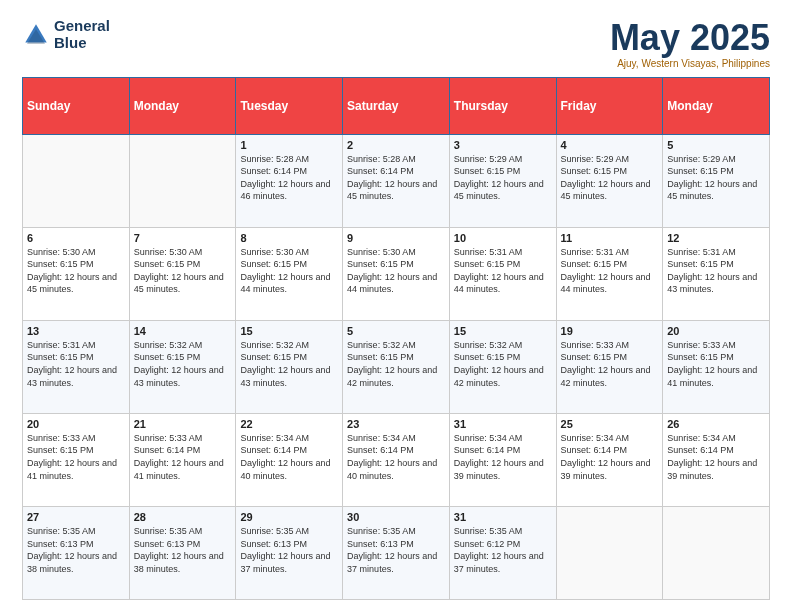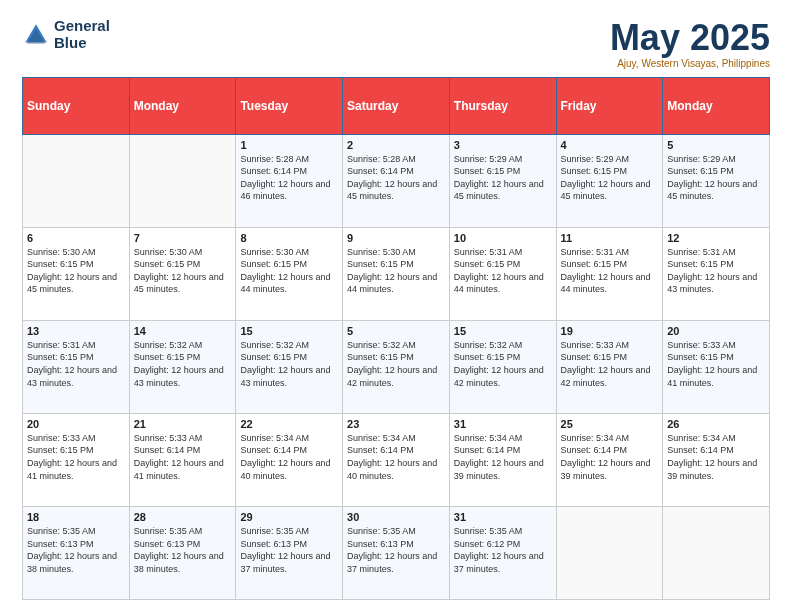--- a/index.html
+++ b/index.html
@@ -294,21 +294,21 @@
           </td>
           <td>
             <span class="day-num">26</span>
             <div class="day-info" style="white-space: pre-line;">Sunrise: 5:34 AM
 Sunset: 6:14 PM
 Daylight: 12 hours and 39 minutes.</div>
           </td>
         </tr>
         <tr>
           <td>
-            <span class="day-num">18</span>
+            <span class="day-num">27</span>
             <div class="day-info" style="white-space: pre-line;">Sunrise: 5:35 AM
 Sunset: 6:13 PM
 Daylight: 12 hours and 38 minutes.</div>
           </td>
           <td>
             <span class="day-num">28</span>
             <div class="day-info" style="white-space: pre-line;">Sunrise: 5:35 AM
 Sunset: 6:13 PM
 Daylight: 12 hours and 38 minutes.</div>
           </td>

